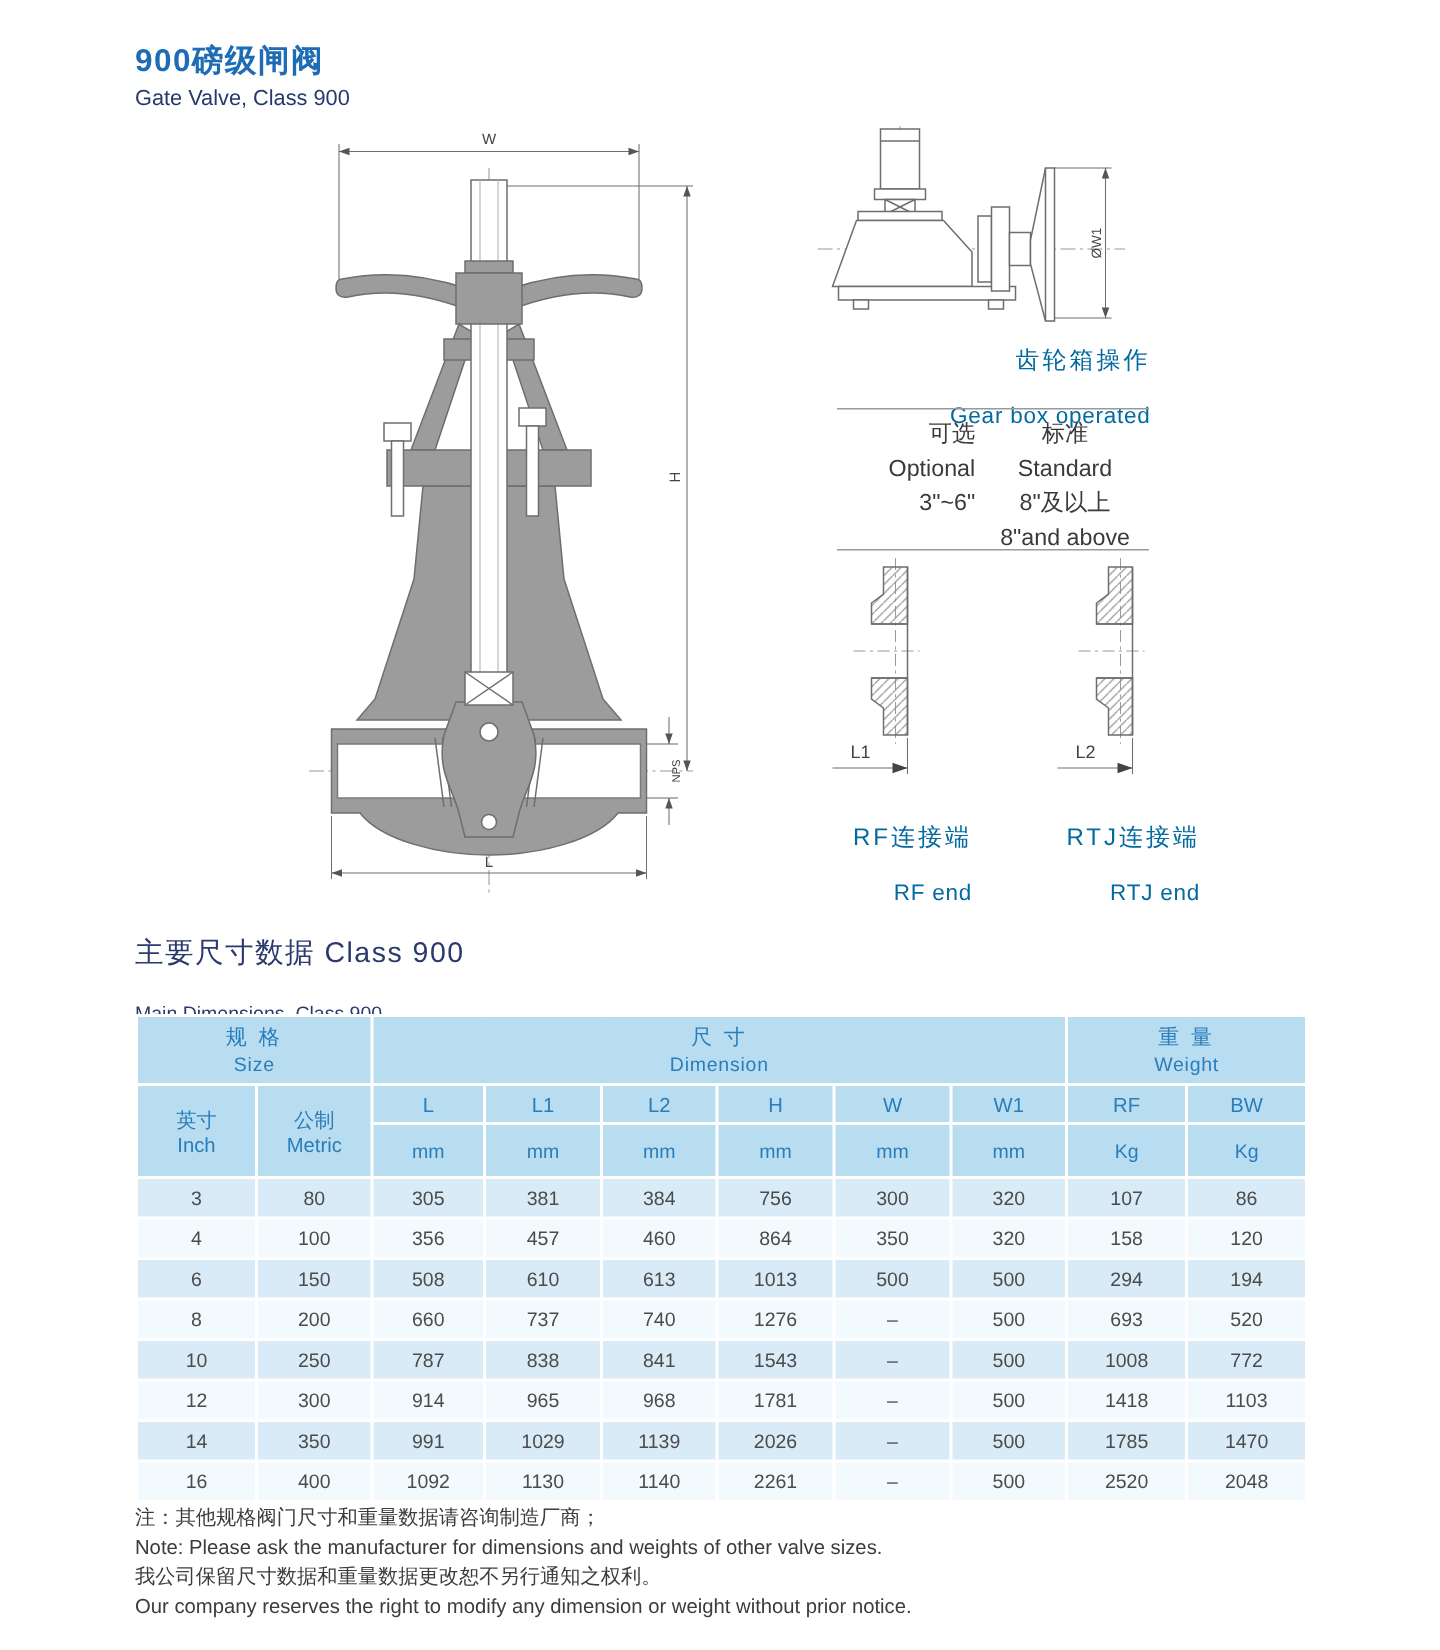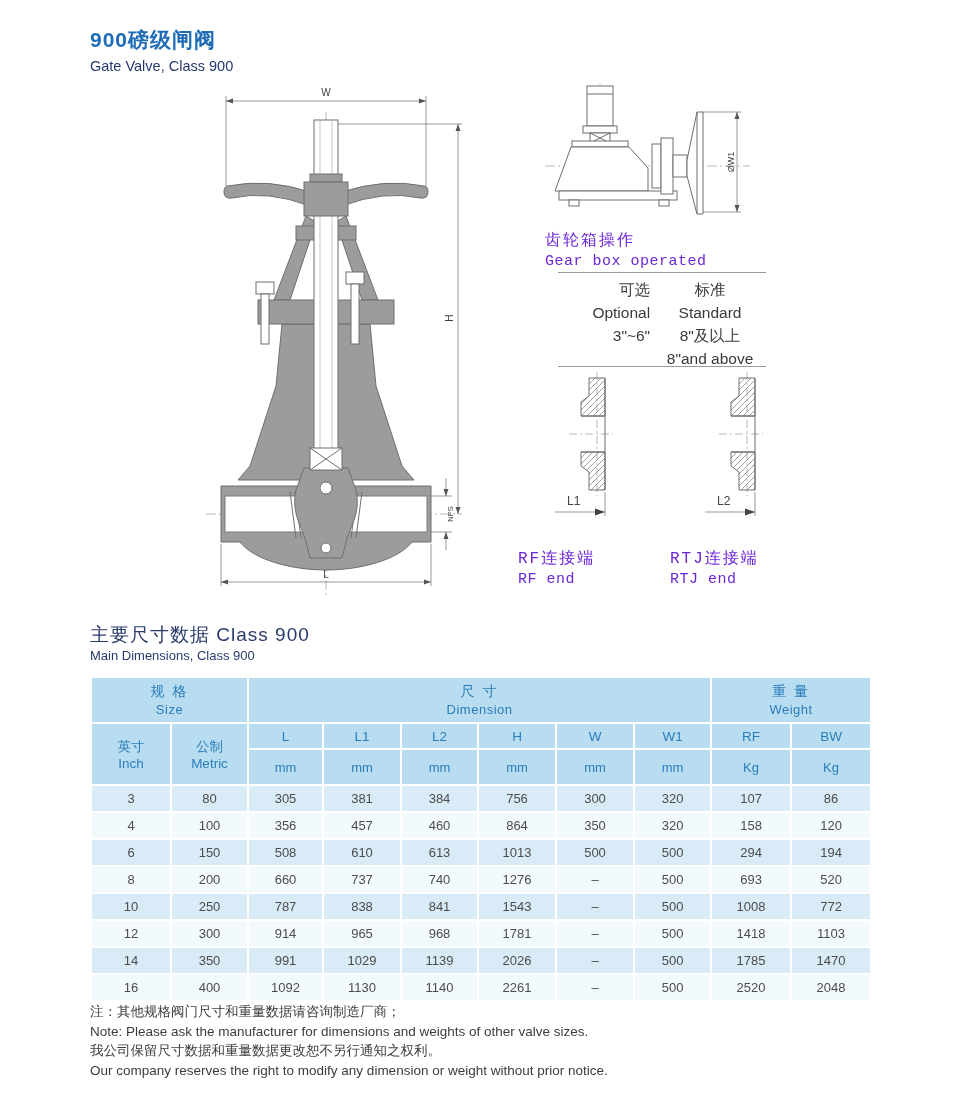--- a/index.html
+++ b/index.html
@@ -6,26 +6,26 @@
   body { background:#fff; font-family:"Liberation Sans", sans-serif; }
   .page { position:relative; width:960px; height:1100px; background:#fff; overflow:hidden; }
 
   
   .doc-title { position:absolute; left:90px; top:26px; }
   .doc-title .cn { font-size:21px; font-weight:bold; color:#1d6cb5; letter-spacing:1px; }
   .doc-title .en { font-size:14.5px; color:#27386e; margin-top:4px; }
 
   .sec-title { position:absolute; left:90px; top:622px; }
   .sec-title .cn { font-size:19px; color:#2a3a6d; letter-spacing:1px; }
-  .sec-title .en { font-size:13px; color:#2a3a6d; margin-top:0; }
+  .sec-title .en { font-size:13px; color:#2a3a6d; margin-top:20px; }
 
   
-  .cap { position:absolute; text-align:left; color:#6d28d9;font-family:Liberation Mono, monospace; }
+  .cap { position:absolute; text-align:right; color:#0369a1; }
   .cap .cn { font-size:16px; letter-spacing:2px; }
-  .cap .en { font-size:15px; margin-top:2px; letter-spacing:0.5px; }
+  .cap .en { font-size:15px; margin-top:18px; letter-spacing:0.5px; }
   .rule { position:absolute; height:1px; background:#9a9a9a; }
 
   .opt-std { position:absolute; left:548px; top:278px; width:222px; display:flex; color:#3a3a3a; }
   .opt-col { width:46%; text-align:right; }
   .std-col { width:54%; text-align:center; }
   .opt-std div { line-height:23px; font-size:15.5px; }
 
   
   table.dims { position:absolute; left:90px; top:676px; width:780px; border-collapse:collapse; table-layout:fixed; }
   table.dims th, table.dims td { border:2px solid #ffffff; text-align:center; vertical-align:middle; }

